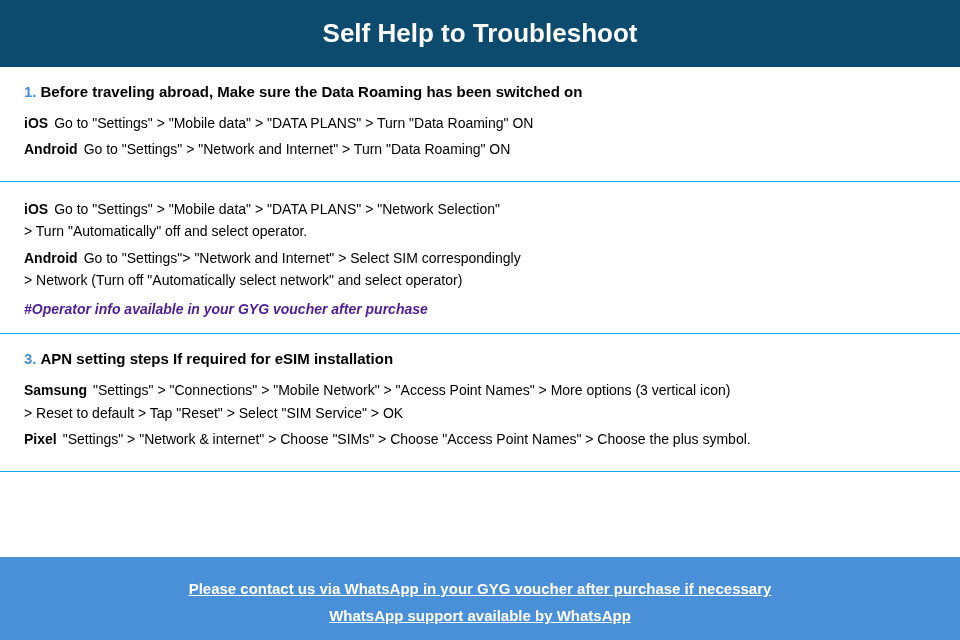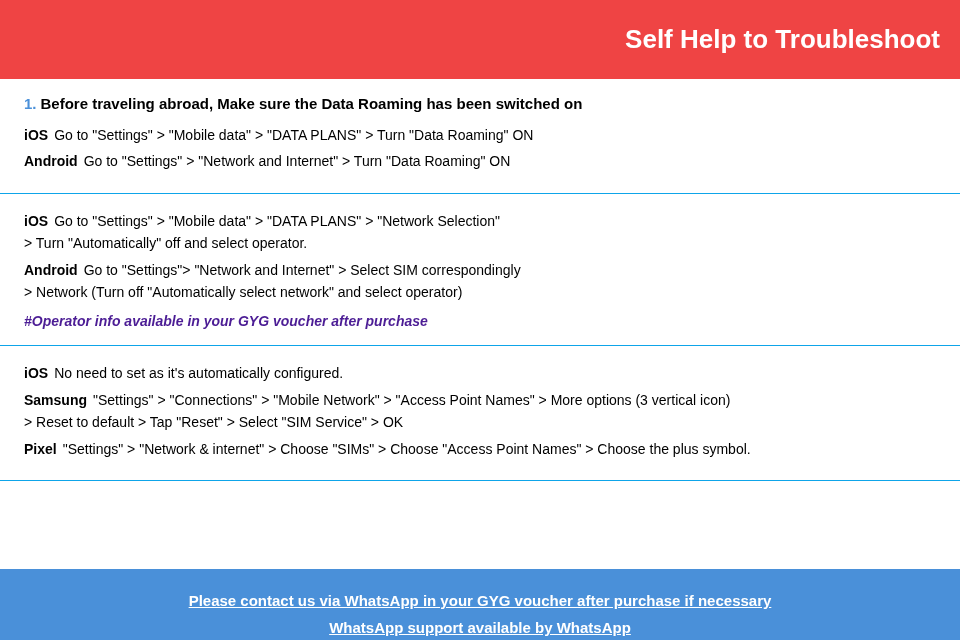--- a/index.html
+++ b/index.html
@@ -5,23 +5,23 @@
     * { margin: 0; padding: 0; box-sizing: border-box; }
     body {
       font-family: Arial, sans-serif;
       font-size: 14px;
       background: #fff;
       width: 960px;
       min-height: 640px;
     }
 
     .header {
-      background: #ef4444;
-      text-align: right;
-      padding: 24px 20px;
+      background: #0c4a6e;
+      text-align: center;
+      padding: 18px 20px;
     }
 
     .header h1 {
       color: #fff;
       font-size: 26px;
       font-weight: bold;
     }
 
     .section {
       border-bottom: 1px solid #0ea5e9;
@@ -100,21 +100,21 @@
         <div class="section-title"><span class="section-number">1.</span><span class="section-title-text">Before traveling abroad, Make sure the Data Roaming has been switched on</span></div>
         <div class="detail-row"><span class="platform-label">iOS</span><span>Go to "Settings" &gt; "Mobile data" &gt; "DATA PLANS" &gt; Turn "Data Roaming" ON</span></div>
         <div class="detail-row"><span class="platform-label">Android</span><span>Go to "Settings" &gt; "Network and Internet" &gt; Turn "Data Roaming" ON</span></div>
       </div>
       <div class="section">
         <div class="detail-row"><span class="platform-label">iOS</span><span>Go to "Settings" &gt; "Mobile data" &gt; "DATA PLANS" &gt; "Network Selection"</span><br><span>&gt; Turn "Automatically" off and select operator.</span></div>
         <div class="detail-row"><span class="platform-label">Android</span><span>Go to "Settings"&gt;  "Network and Internet" &gt; Select SIM correspondingly</span><br><span>&gt; Network (Turn off "Automatically select network" and select operator)</span></div>
         <span class="highlight-link">#Operator info available in your GYG voucher after purchase</span>
       </div>
       <div class="section">
-        <div class="detail-row"><span class="platform-label">iOS</span><span>No need to set as it's automatically configured.</span></div>
+        <div class="section-title"><span class="section-number">3.</span><span class="section-title-text">APN setting steps If required for eSIM installation</span></div>
         <div class="detail-row"><span class="platform-label">Samsung</span><span>"Settings" &gt; "Connections" &gt; "Mobile Network" &gt; "Access Point Names" &gt; More options (3 vertical icon)</span><br><span>&gt; Reset to default &gt; Tap "Reset" &gt; Select "SIM Service" &gt; OK</span></div>
         <div class="detail-row"><span class="platform-label">Pixel</span><span>"Settings" &gt; "Network &amp; internet" &gt; Choose "SIMs" &gt; Choose "Access Point Names" &gt; Choose the plus symbol.</span></div>
       </div>
     </div>
 
   <div class="footer">
     <p>Please contact us via WhatsApp  in your GYG voucher after purchase if necessary</p>
     <p>WhatsApp support available by WhatsApp</p>
   </div>
 </div>

